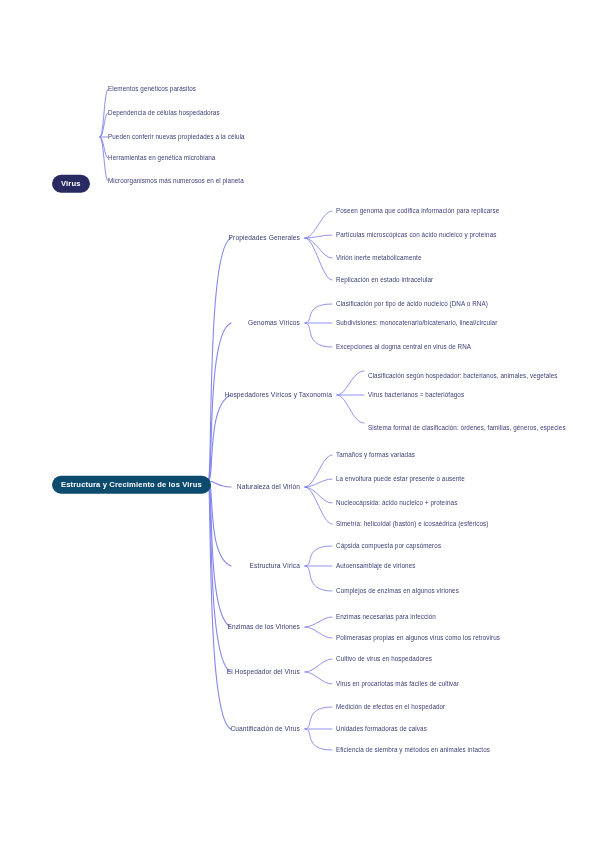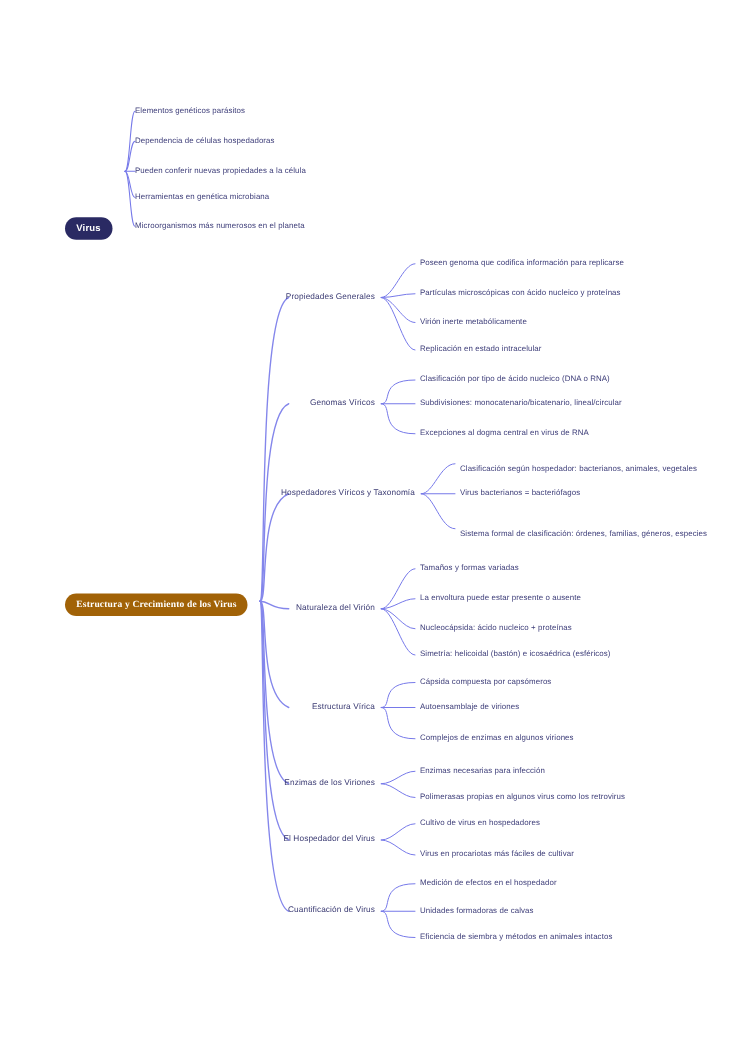--- a/index.html
+++ b/index.html
@@ -40,22 +40,21 @@
     font-weight: bold;
     letter-spacing: 0.15px;
     padding: 4px 9px 5px 9px;
     border-radius: 9px;
     transform: translateY(-50%);
   }
   .root-virus {
     background: #2a2a63;
   }
   .root-estructura {
-    background: #a16207;
-    font-family: Liberation Serif, serif;
+    background: #0c4a6e;
   }
   
   .branch-label {
     color: #3a3a72;
     font-size: 6.6px;
     letter-spacing: 0.1px;
     transform: translateY(-50%);
     text-align: right;
   }
   .branch-label.anchor-right {

